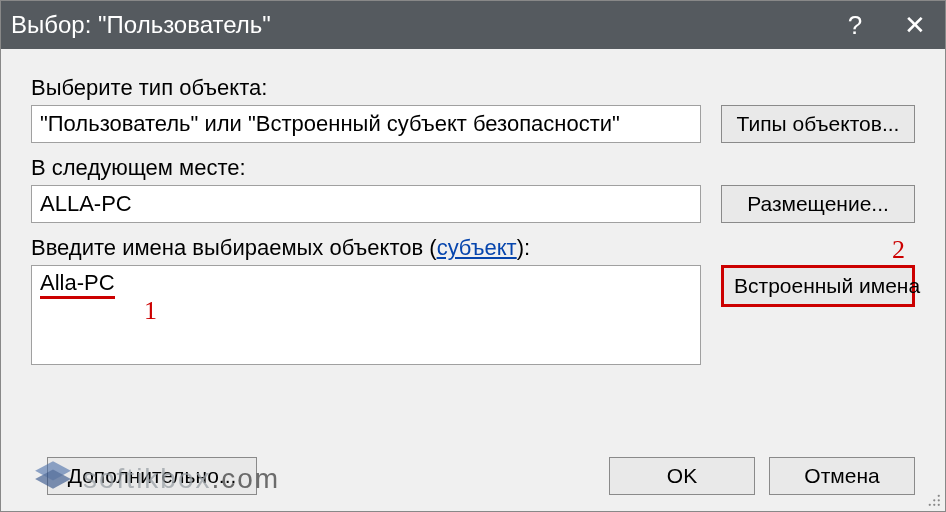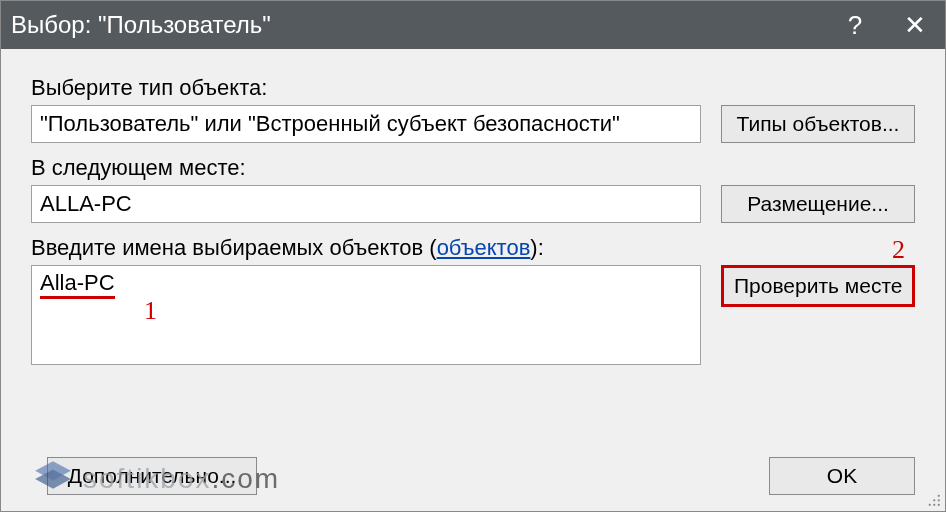--- a/index.html
+++ b/index.html
@@ -174,39 +174,40 @@
     <div class="row">
       <div class="col-left">
         <div class="readonly-box">ALLA-PC</div>
       </div>
       <div class="col-right">
         <button class="btn">Размещение...</button>
       </div>
     </div>
 
     <div class="label">
-      <span>Введите имена выбираемых объектов (</span><span class="link">объектов</span><span>):</span>
+      <span>Введите имена выбираемых объектов (</span><span class="link">субъект</span><span>):</span>
     </div>
     <div class="row" style="position:relative;">
       <div class="col-left">
         <div class="textarea-wrap">
           <span class="ta-text underline-red">Alla-PC</span>
           <span class="annot annot1">1</span>
         </div>
       </div>
       <div class="col-right" style="position:relative;">
         <span class="annot2" style="right:10px; top:-30px;">2</span>
-        <button class="btn highlight-btn">Проверить месте</button>
+        <button class="btn highlight-btn">Встроенный имена</button>
       </div>
     </div>
 
     <div class="footer">
       <button class="btn adv">Дополнительно...</button>
       <div class="spacer"></div>
       <button class="btn">OK</button>
+      <button class="btn">Отмена</button>
     </div>
 
   </div>
 
   <svg class="grip" viewBox="0 0 16 16">
     <circle cx="14" cy="6" r="1" fill="#888"></circle>
     <circle cx="10" cy="10" r="1" fill="#888"></circle>
       <circle cx="14" cy="10" r="1" fill="#888"></circle>
     <circle cx="6" cy="14" r="1" fill="#888"></circle>
       <circle cx="10" cy="14" r="1" fill="#888"></circle>

